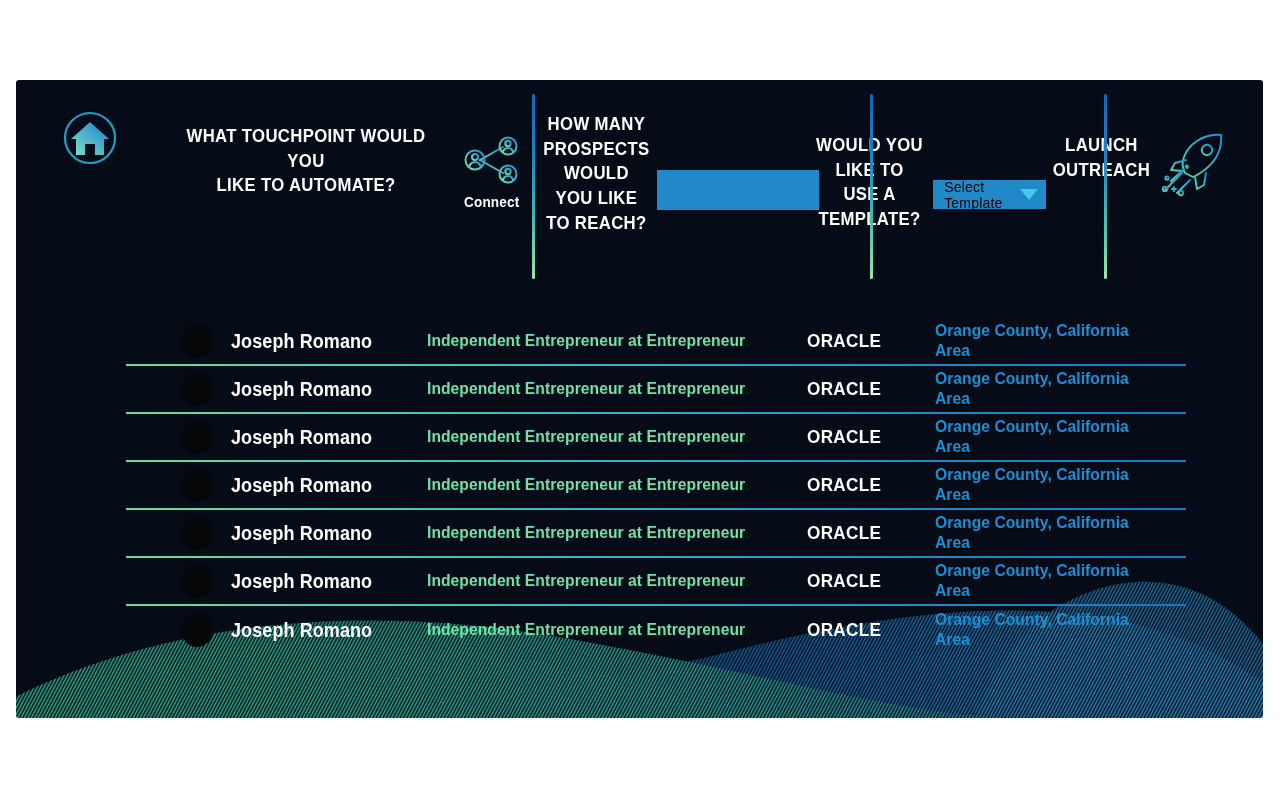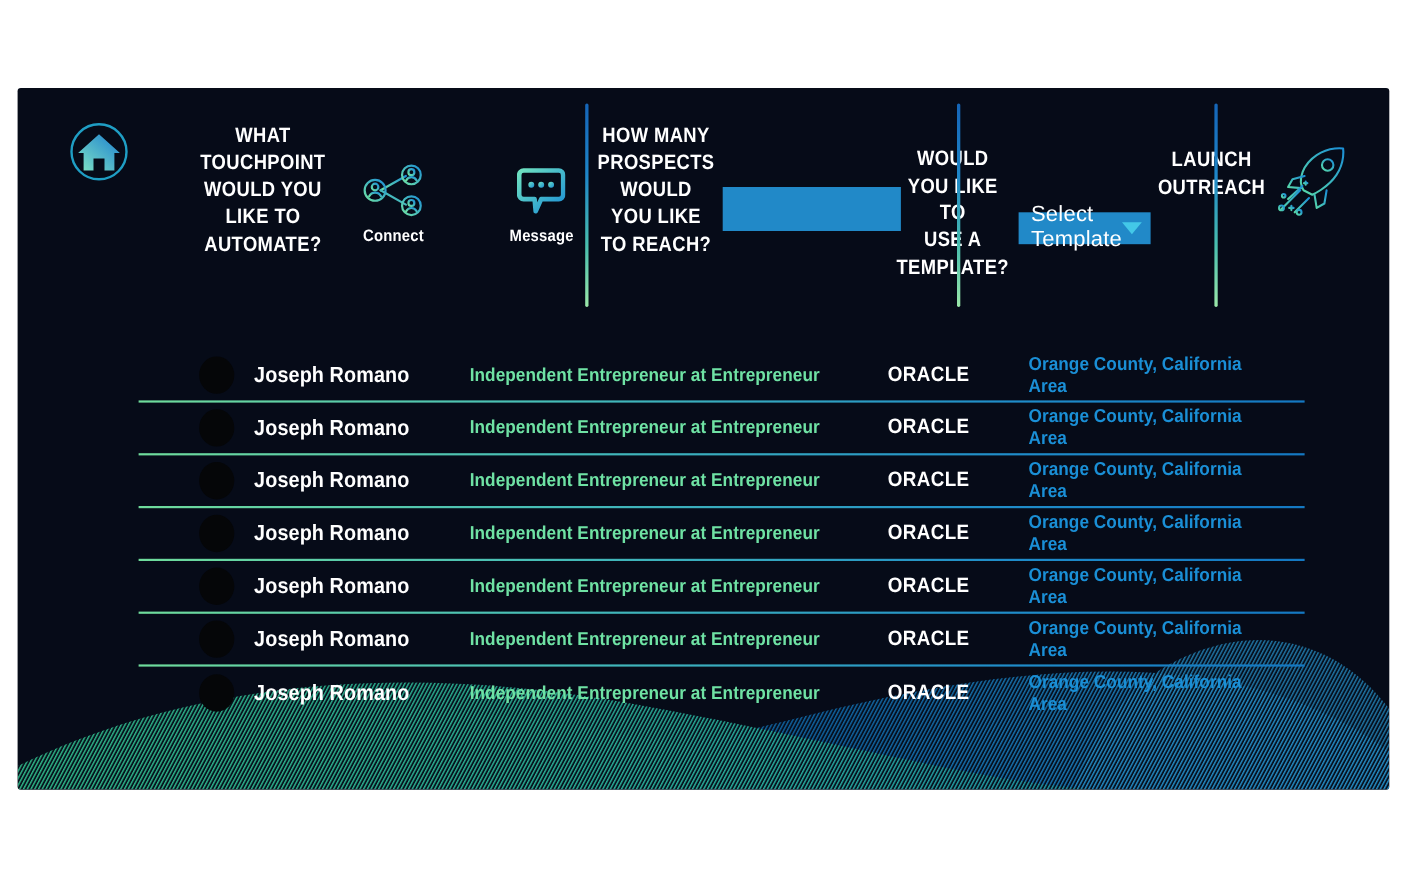--- a/index.html
+++ b/index.html
@@ -134,22 +134,22 @@
     width: 170px;
     height: 29px;
     background: #2189c8;
     display: flex;
     align-items: center;
     justify-content: space-between;
     padding: 0 8px 0 11px;
     cursor: pointer;
   }
   .select-label {
-    color: #ffffff;
-    font-size: 20px;
+    color: #000000;
+    font-size: 14px;
     letter-spacing: 0.2px;
   }
   .caret { width: 0; height: 0; border-left: 9px solid transparent; border-right: 9px solid transparent; border-top: 11px solid #43c8e8; }
 
   .create-btn {
     margin-top: 12px;
     width: 158px;
     height: 31px;
     border: none;
     border-radius: 16px;
@@ -330,37 +330,20 @@
                 <circle cx="47" cy="39" r="8.5"></circle>
                 <circle cx="47" cy="36.5" r="2.7"></circle>
                 <path d="M42.2 44 a5.4 5.4 0 0 1 9.6 0"></path>
               </g>
             </svg>
           </div>
           <div class="touch-label">Connect</div>
         </div>
 
 
-        <div class="touch-item">
-          <div class="touch-icon">
-            <svg width="44" height="44" viewBox="0 0 44 44">
-              <defs>
-                <linearGradient id="mg" x1="0" y1="0" x2="1" y2="1">
-                  <stop offset="0%" stop-color="#6fe2c0"></stop>
-                    <stop offset="100%" stop-color="#1b8fd6"></stop>
-                </linearGradient>
-              </defs>
-              <path d="M6 4 H38 a4 4 0 0 1 4 4 V26 a4 4 0 0 1 -4 4 H22 L17 41 L16 30 H6 a4 4 0 0 1 -4 -4 V8 a4 4 0 0 1 4 -4 Z" fill="none" stroke="url(#mg)" stroke-width="4.2" stroke-linejoin="round"></path>
-              <circle cx="13" cy="17" r="2.7" fill="url(#mg)"></circle>
-              <circle cx="22" cy="17" r="2.7" fill="url(#mg)"></circle>
-              <circle cx="31" cy="17" r="2.7" fill="url(#mg)"></circle>
-            </svg>
-          </div>
-          <div class="touch-label">Message</div>
-        </div>
 
       </div>
     </div>
 
     <div class="panel prospects">
       <div class="panel-title">HOW MANY PROSPECTS WOULD
 YOU LIKE TO REACH?</div>
       <input class="count-input" type="text" placeholder="" style="">
     </div>
 

